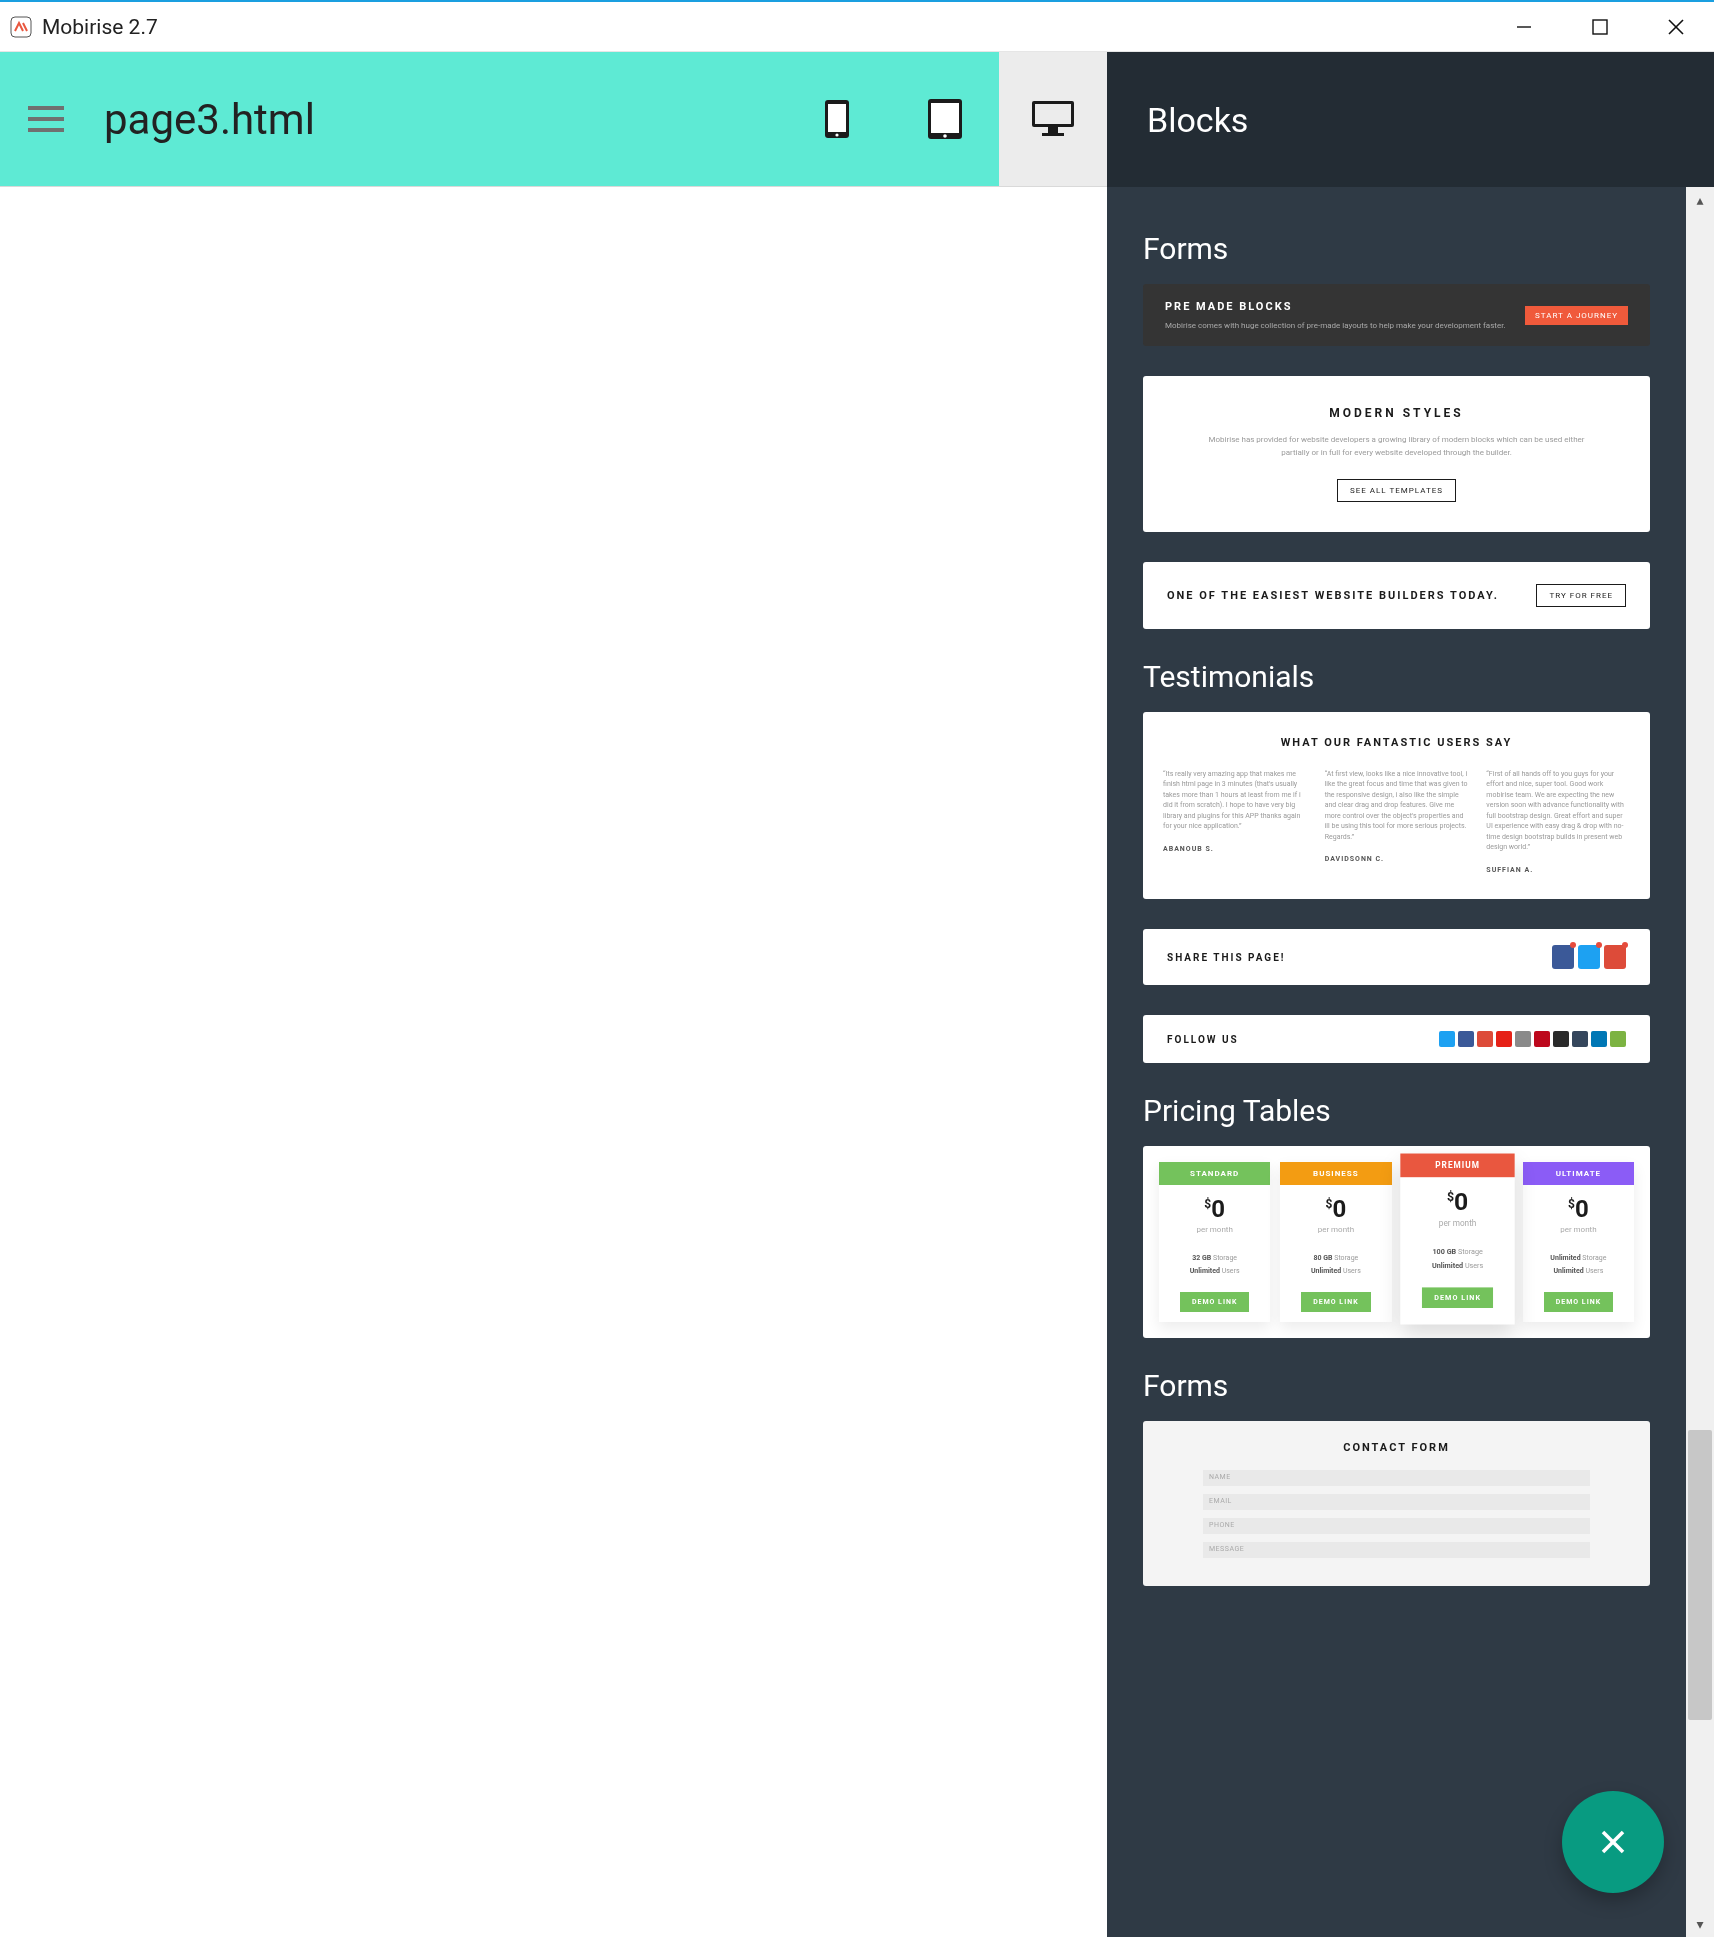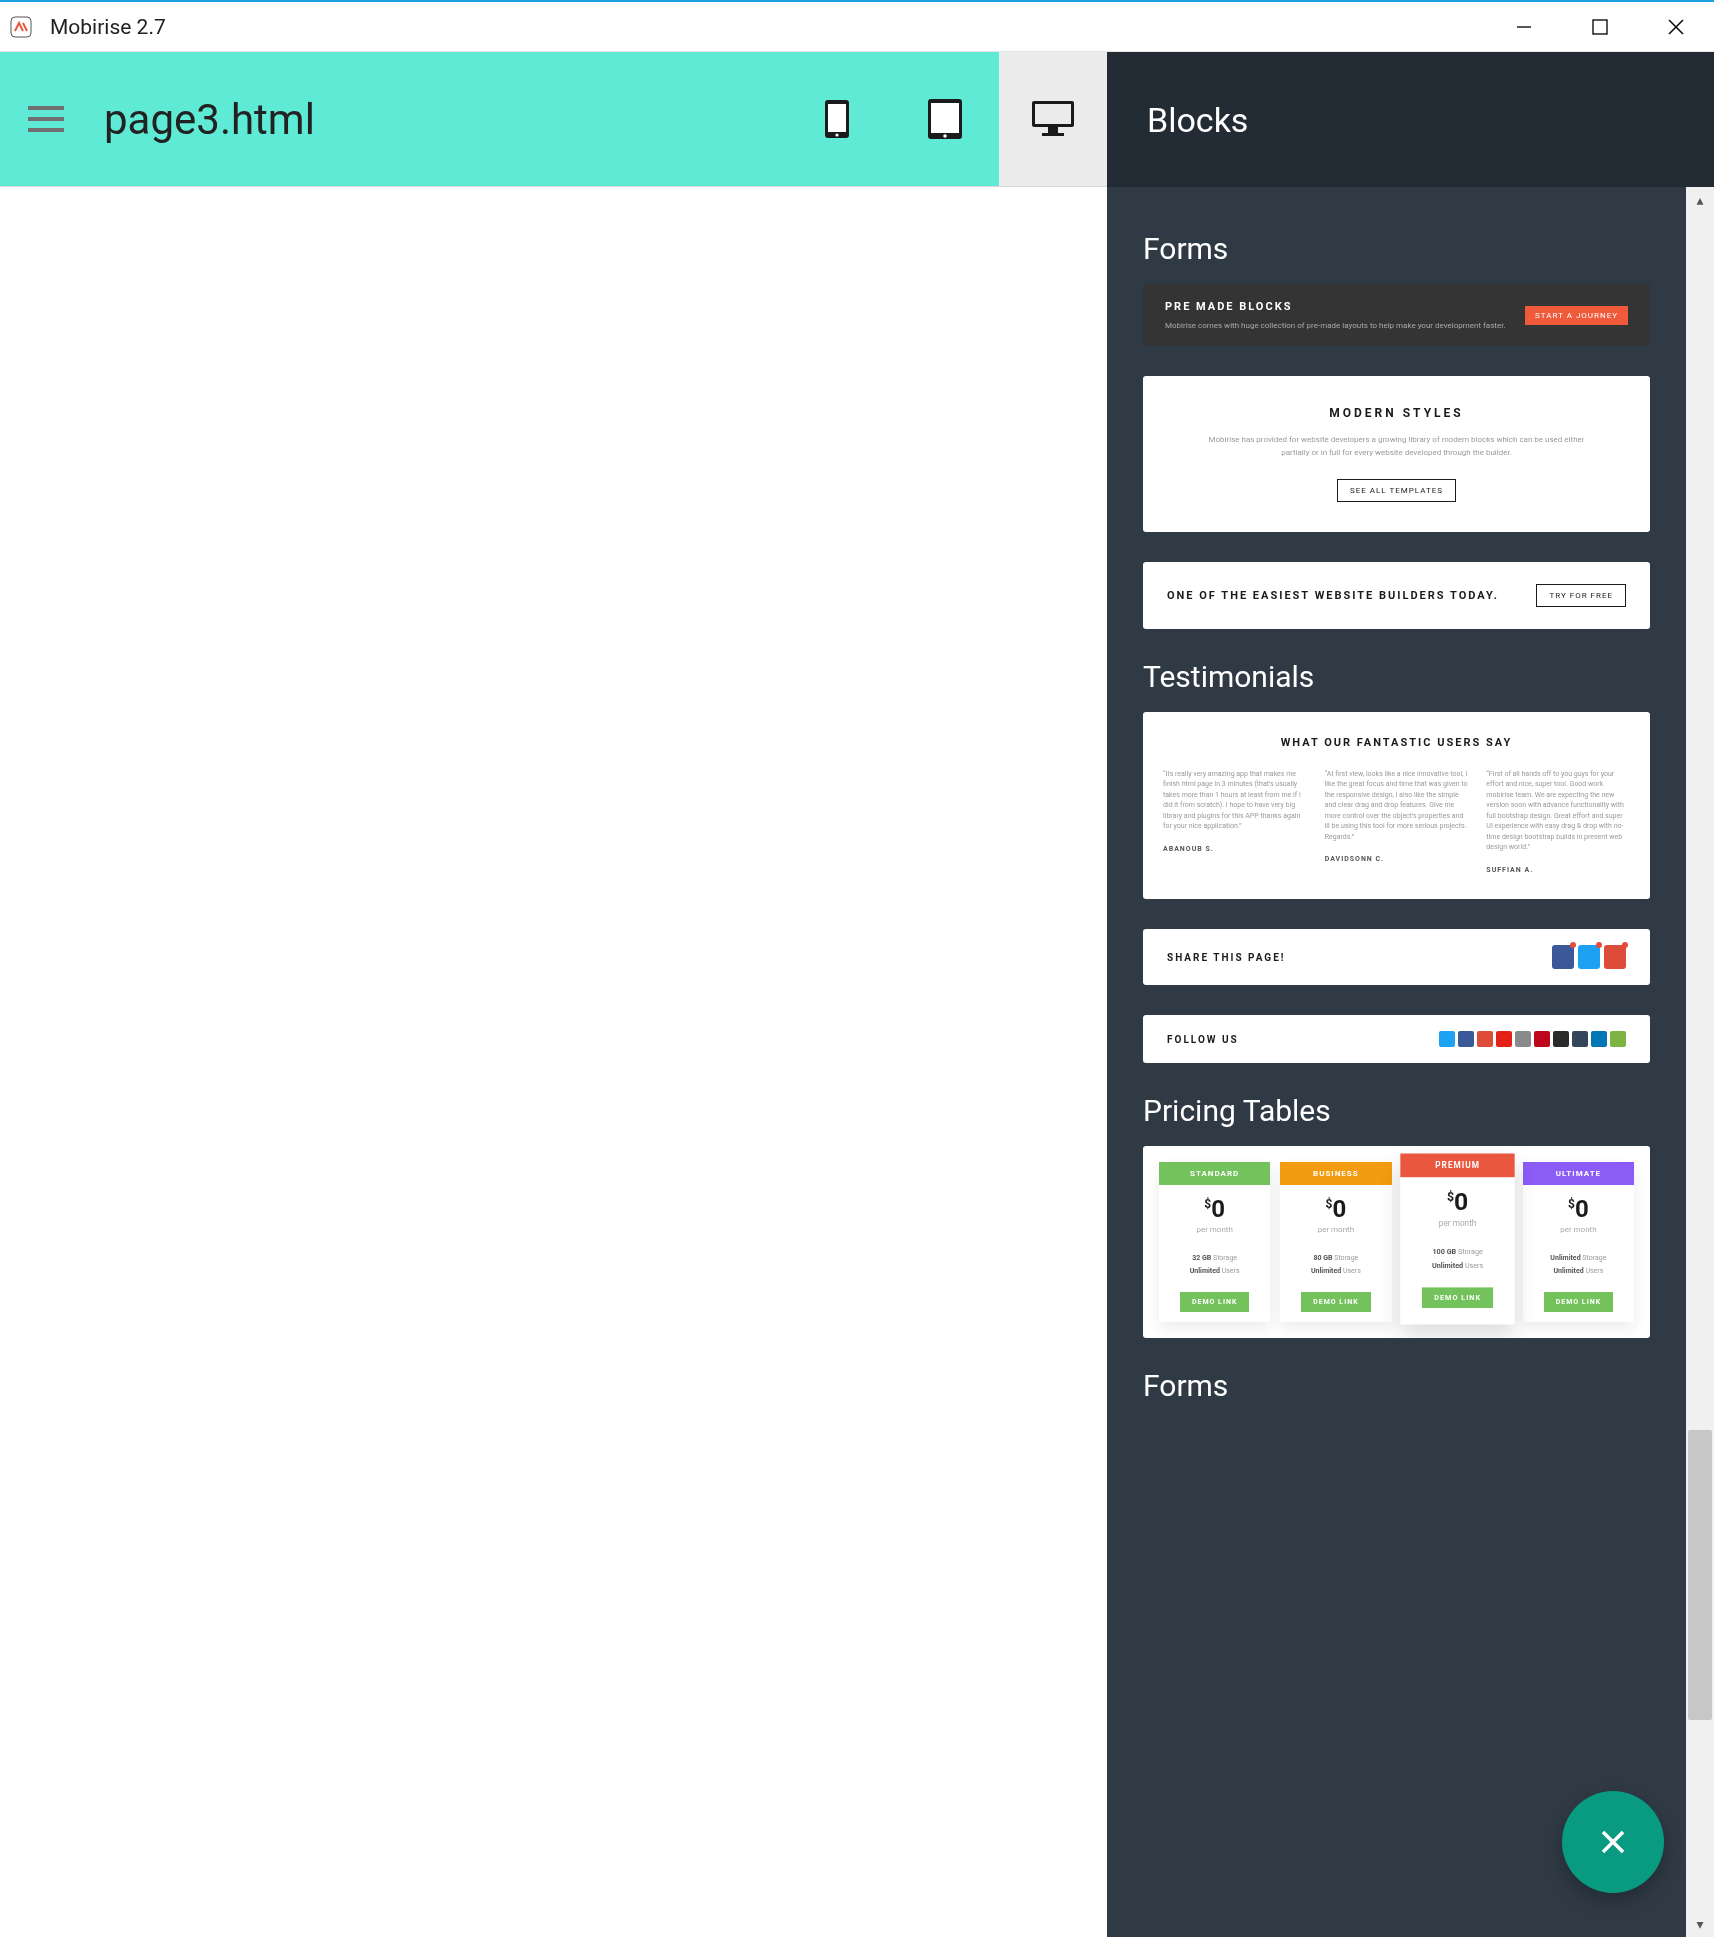--- a/index.html
+++ b/index.html
@@ -8,21 +8,20 @@
 
   
   .titlebar {
     height: 52px;
     border-top: 2px solid #1a9fe0;
     border-bottom: 1px solid #e6e6e6;
     display: flex;
     align-items: center;
     background: #fff;
     padding-left: 8px;
-    gap: 8px;
   }
   .titlebar .app-icon {
     width: 26px; height: 26px;
     display: inline-flex; align-items: center; justify-content: center;
     margin-right: 8px;
   }
   .titlebar .app-title { font-size: 21px; color: #222; }
   .title-controls { margin-left: auto; display: flex; }
   .title-btn { width: 76px; height: 50px; display: flex; align-items: center; justify-content: center; }
   .title-btn svg { stroke: #111; stroke-width: 1.4; fill: none; }
@@ -374,20 +373,31 @@
     <div class="p-feats">
                     <div><b>Unlimited</b> Storage</div>
                     <div><b>Unlimited</b> Users</div>
                   </div>
     <div class="p-btn">DEMO LINK</div></div>
               </div>
             </div>
         </div>
 
         <div class="section-title">Forms</div>
+        <div class="thumb">
+          <div class="formblk">
+            <div class="heading">CONTACT FORM</div>
+            <div id="form-fields">
+                <div class="f-field">NAME</div>
+                <div class="f-field">EMAIL</div>
+                <div class="f-field">PHONE</div>
+                <div class="f-field">MESSAGE</div>
+              </div>
+          </div>
+        </div>
       </div>
 
       <div class="fake-scroll">
         <div class="arrow up">▴</div>
         <div class="track-thumb"></div>
         <div class="arrow down">▾</div>
       </div>
     </div>
   </div>
 </div>

